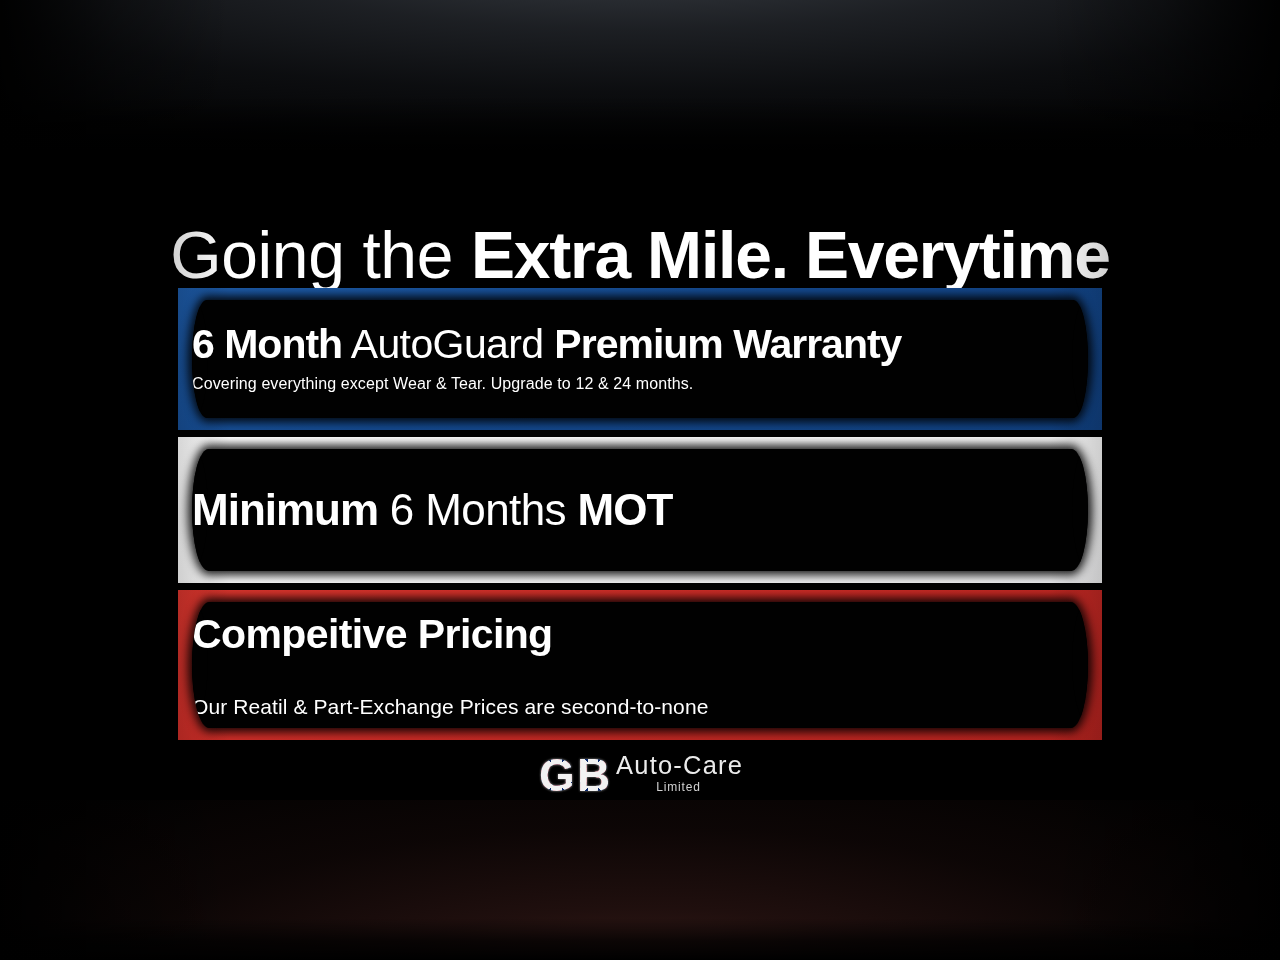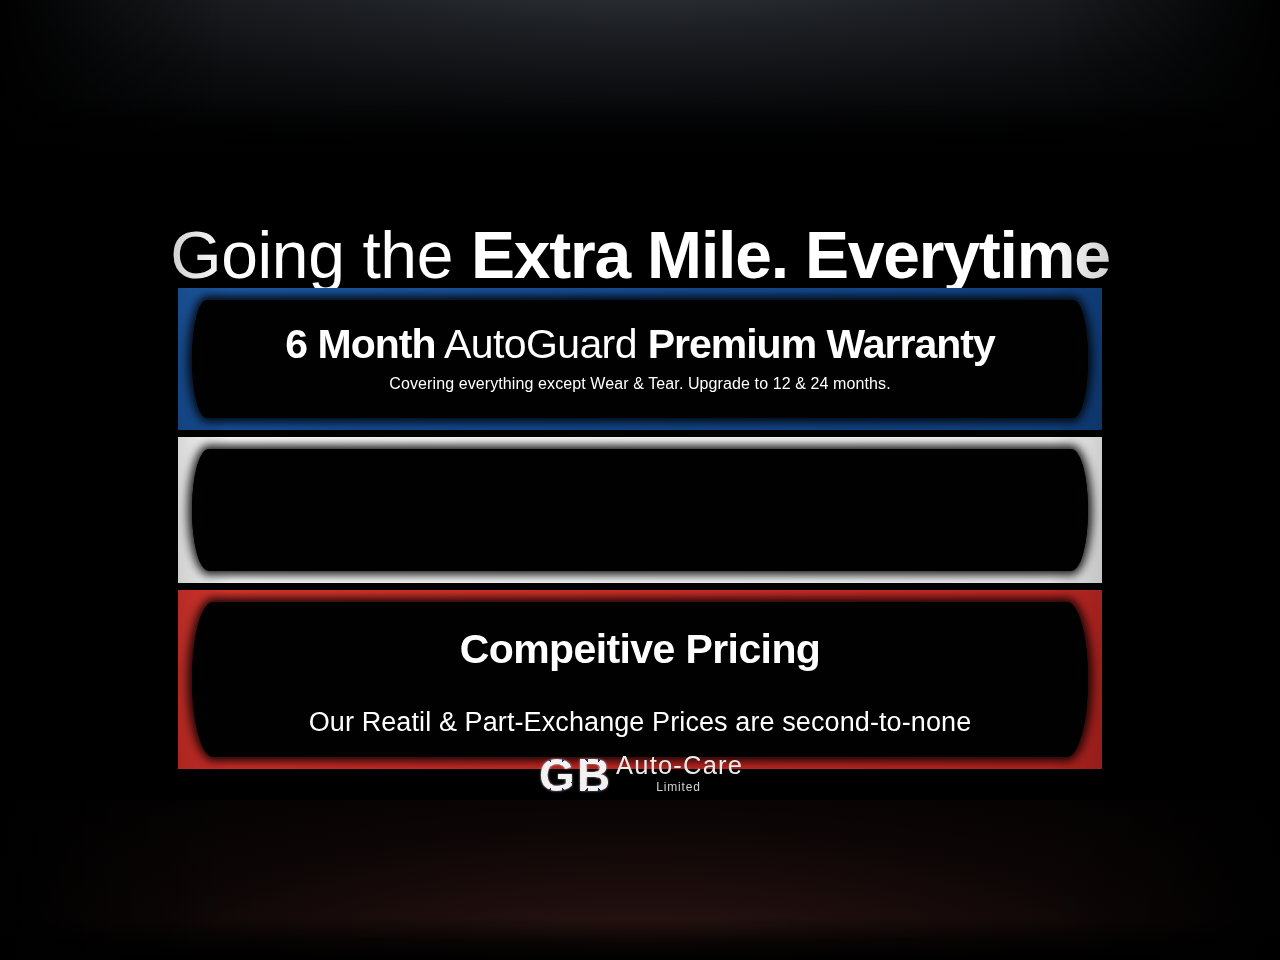--- a/index.html
+++ b/index.html
@@ -136,27 +136,26 @@
     width: 46px;
     height: 142px;
     background: inherit;
     border-radius: 50%;
   }
   .plate::before { left: -30px; }
   .plate::after  { right: -30px; }
 
   .b-blue  .plate { border-radius: 22px / 88px; }
   .b-white .plate { height: 122px; border-radius: 26px / 96px; }
-  .b-red   .plate { height: 155px; border-radius: 26px / 96px; }
+  .b-red   .plate { height: 126px; border-radius: 26px / 96px; }
 
   .plate-inner {
     position: relative;
     z-index: 2;
     width: 100%;
-    text-align: center;
     color: #ffffff;
   }
 
   .plate-title {
     font-size: 41px;
     line-height: 50px;
     letter-spacing: -0.6px;
     white-space: nowrap;
   }
   .plate-title .light { font-weight: 300; }
@@ -167,21 +166,21 @@
     font-size: 16px;
     line-height: 30px;
     letter-spacing: 0.1px;
     white-space: nowrap;
   }
 
   .b-white .plate-title { font-size: 44px; line-height: 54px; }
   .b-white .plate-sub   { font-size: 21.5px; }
 
   .b-red .plate-title { font-size: 41px; line-height: 52px; font-weight: 700; }
-  .b-red .plate-sub   { font-size: 27px; margin-top: 32px; }
+  .b-red .plate-sub   { font-size: 21px; margin-top: 32px; }
 
   
   .logo {
     position: absolute;
     left: 0;
     top: 752px;
     width: 1280px;
     display: flex;
     align-items: center;
     justify-content: center;
@@ -271,20 +270,23 @@
             <div class="plate-sub">Covering everything except Wear &amp; Tear. Upgrade to 12 &amp; 24 months.</div>
           </div>
         </div>
       </div>
     </div>
 
     <div class="banner b-white">
       <div class="banner-frame">
         <div class="plate">
           <div class="plate-inner">
+            <div class="plate-title">
+              <span class="bold">Minimum</span><span class="light"> 6 Months </span><span class="bold">MOT</span>
+            </div>
           </div>
         </div>
       </div>
     </div>
 
     <div class="banner b-red">
       <div class="banner-frame">
         <div class="plate">
           <div class="plate-inner">
             <div class="plate-title">Compeitive Pricing</div>

